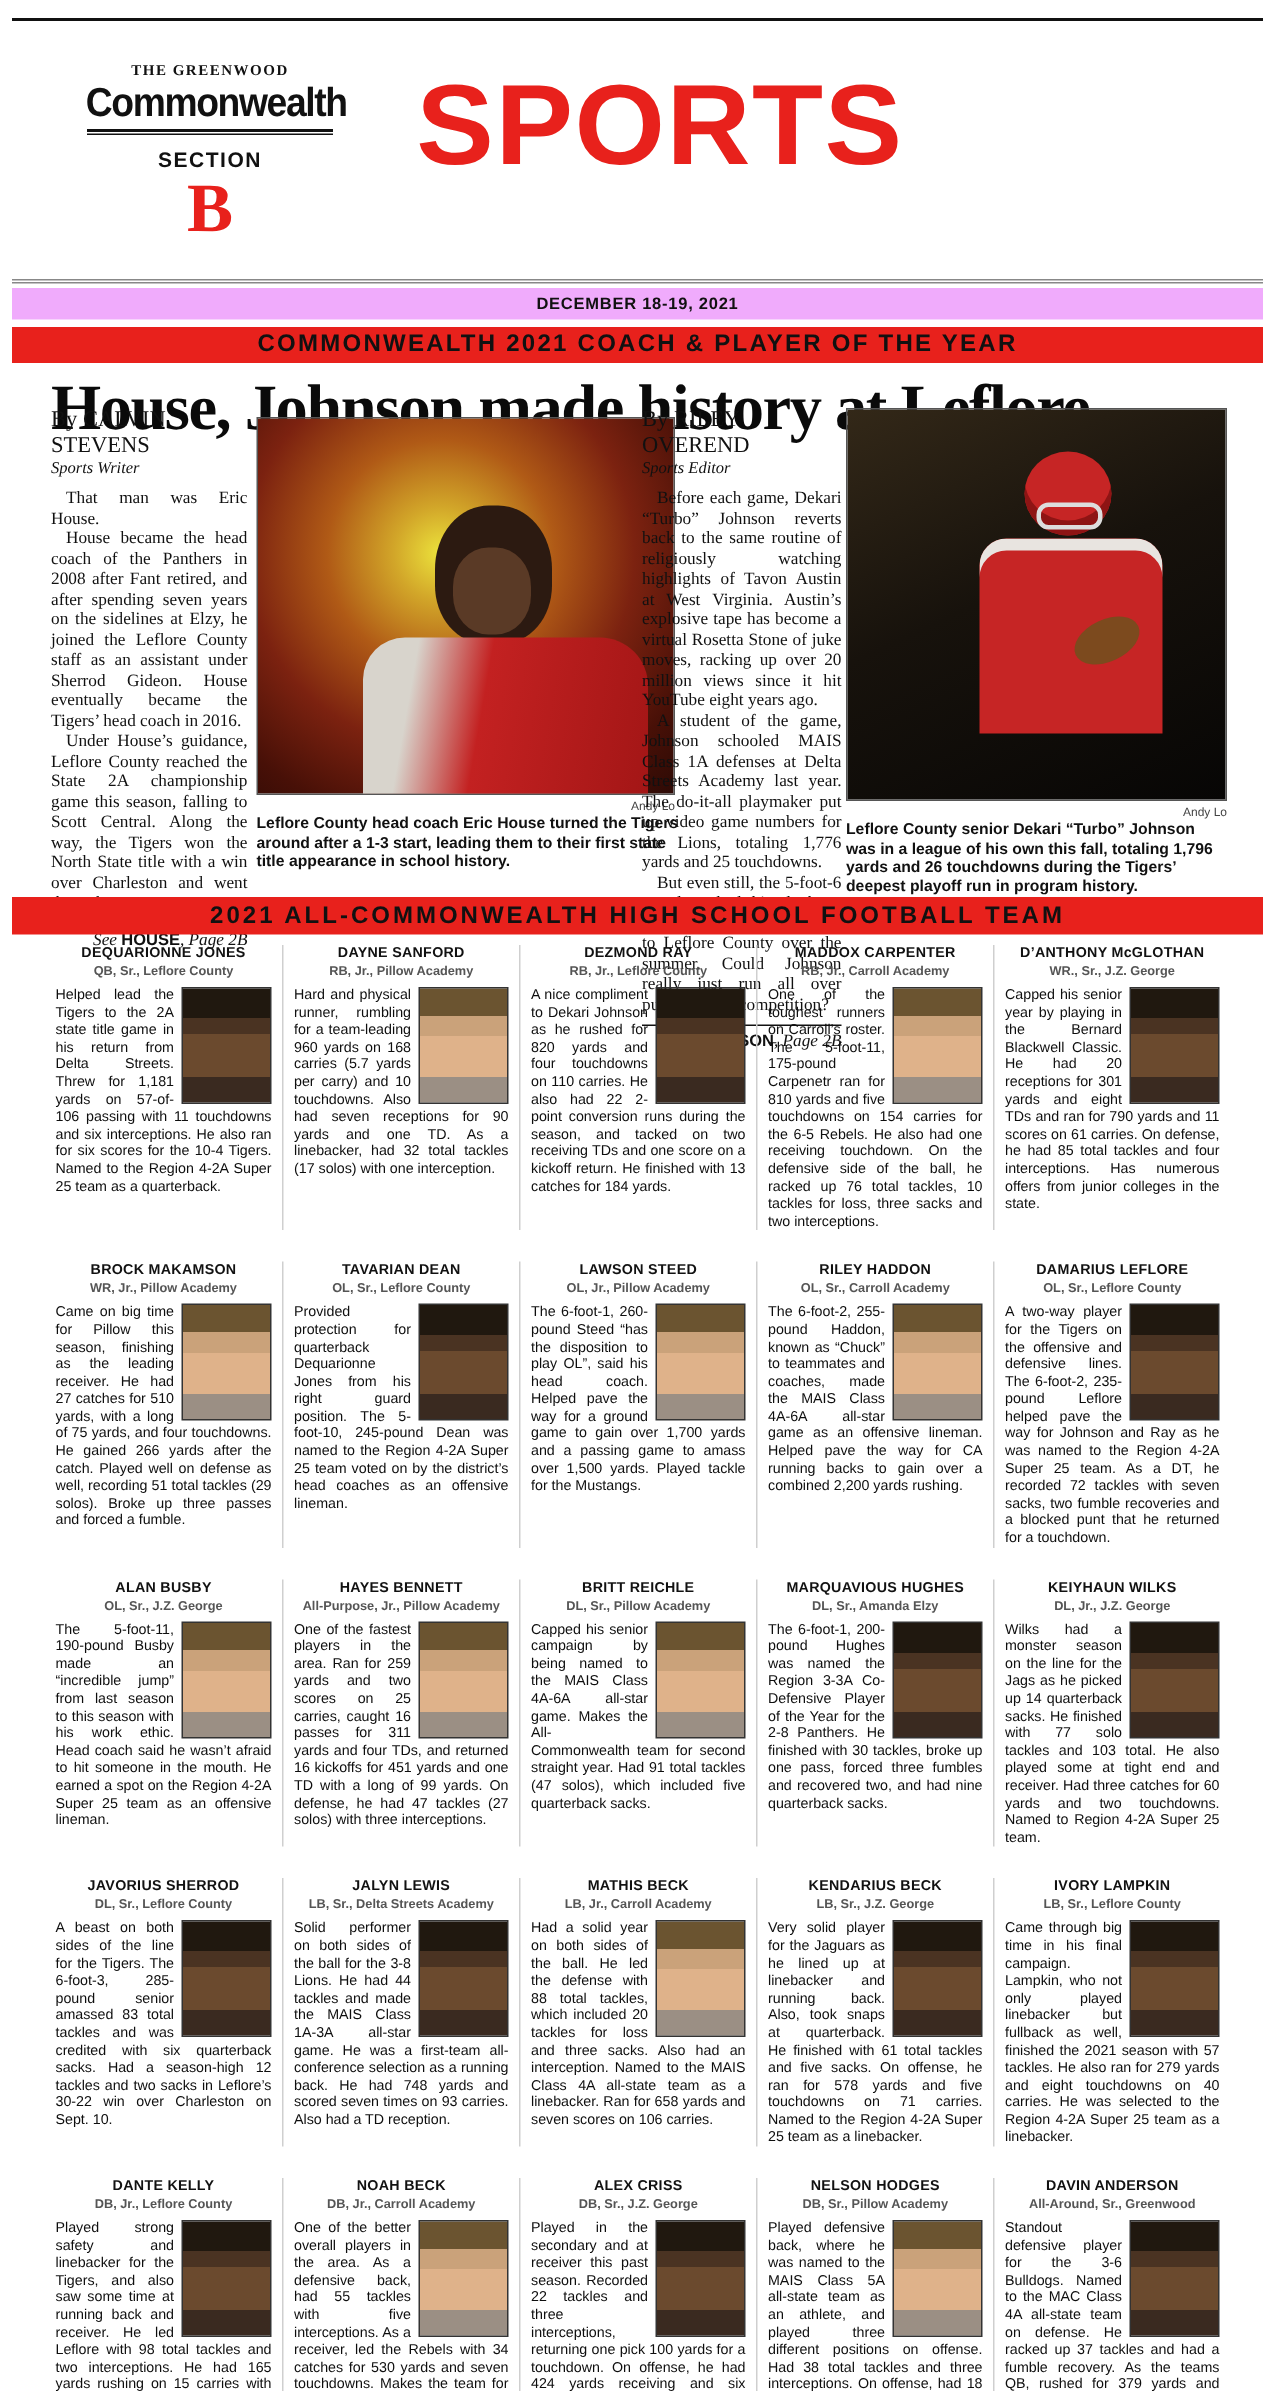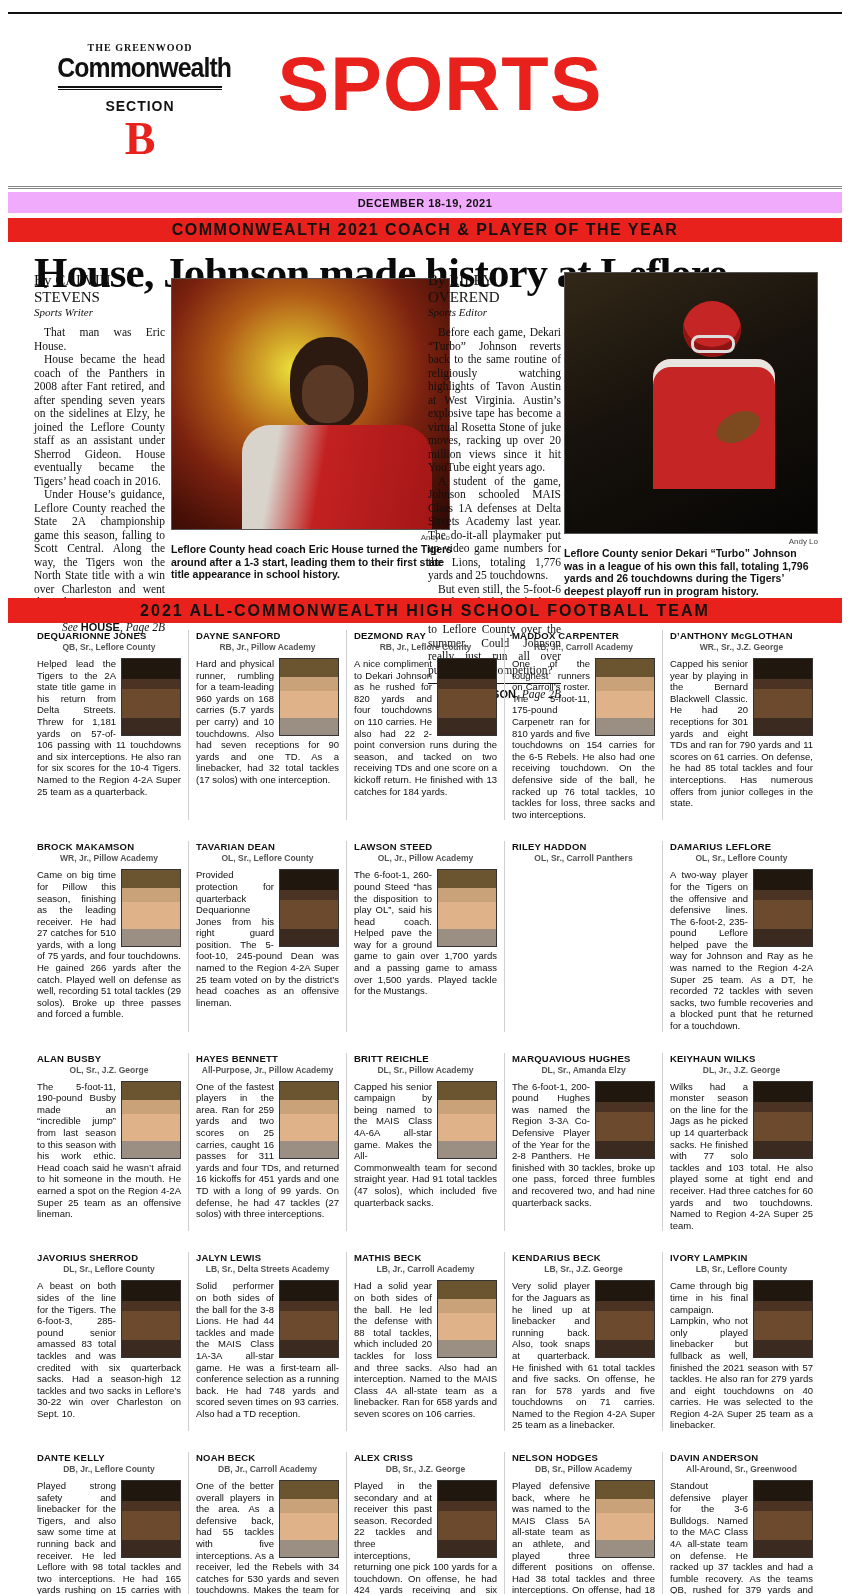--- a/index.html
+++ b/index.html
@@ -71,21 +71,21 @@
   
   .team-banner { position:absolute; left:8px; right:8px; top:598px; height:25px;
     display:flex; align-items:center; justify-content:center;
     font-size:16px; font-weight:bold; letter-spacing:2px; color:#111; }
 
   
   .players-grid { position:absolute; left:30px; top:630px; width:790px;
     display:grid; grid-template-columns:repeat(5,1fr); column-gap:0; row-gap:21px; }
   .pcell { padding:0 7px; }
   .pcell:not(:nth-child(5n+1)) { border-left:1px solid #cfcfcf; }
-  .pname { text-align:left; font-size:9.5px; font-weight:bold; letter-spacing:.2px; }
+  .pname { text-align:center; font-size:9.5px; font-weight:bold; letter-spacing:.2px; }
   .ppos { text-align:center; font-size:8.5px; font-weight:bold; color:#555; margin:1px 0 6px; }
   .pbio { font-size:9.5px; line-height:11.6px; text-align:justify; color:#0e0e0e; }
   .headshot { float:right; width:60px; height:78px; margin:0 0 3px 5px; border:1px solid #333; }
   .tone-dark  { background:linear-gradient(#20180f 0 26%, #4a3322 26% 40%, #6b4a2e 40% 78%, #3a2a20 78% 100%); }
   .tone-light { background:linear-gradient(#6b5430 0 24%, #caa27a 24% 42%, #dfb28a 42% 78%, #9b8f84 78% 100%); }
 </style>
 </head>
 <body>
 
 <div class="page">
@@ -193,21 +193,22 @@
         <div class="ppos">OL, Sr., Leflore County</div>
         <div class="pbio"><div class="headshot tone-dark"></div>Provided protection for quarterback Dequarionne Jones from his right guard position. The 5-foot-10, 245-pound Dean was named to the Region 4-2A Super 25 team voted on by the district’s head coaches as an offensive lineman.</div>
       </div>
       <div class="pcell">
         <div class="pname">LAWSON STEED</div>
         <div class="ppos">OL, Jr., Pillow Academy</div>
         <div class="pbio"><div class="headshot tone-light"></div>The 6-foot-1, 260-pound Steed “has the disposition to play OL”, said his head coach. Helped pave the way for a ground game to gain over 1,700 yards and a passing game to amass over 1,500 yards. Played tackle for the Mustangs.</div>
       </div>
       <div class="pcell">
         <div class="pname">RILEY HADDON</div>
-        <div class="ppos">OL, Sr., Carroll Panthers</div>
+        <div class="ppos">OL, Sr., Carroll Academy</div>
+        <div class="pbio"><div class="headshot tone-light"></div>The 6-foot-2, 255-pound Haddon, known as “Chuck” to teammates and coaches, made the MAIS Class 4A-6A all-star game as an offensive lineman. Helped pave the way for CA running backs to gain over a combined 2,200 yards rushing.</div>
       </div>
       <div class="pcell">
         <div class="pname">DAMARIUS LEFLORE</div>
         <div class="ppos">OL, Sr., Leflore County</div>
         <div class="pbio"><div class="headshot tone-dark"></div>A two-way player for the Tigers on the offensive and defensive lines. The 6-foot-2, 235-pound Leflore helped pave the way for Johnson and Ray as he was named to the Region 4-2A Super 25 team. As a DT, he recorded 72 tackles with seven sacks, two fumble recoveries and a blocked punt that he returned for a touchdown.</div>
       </div>
       <div class="pcell">
         <div class="pname">ALAN BUSBY</div>
         <div class="ppos">OL, Sr., J.Z. George</div>
         <div class="pbio"><div class="headshot tone-light"></div>The 5-foot-11, 190-pound Busby made an “incredible jump” from last season to this season with his work ethic. Head coach said he wasn’t afraid to hit someone in the mouth. He earned a spot on the Region 4-2A Super 25 team as an offensive lineman.</div>

